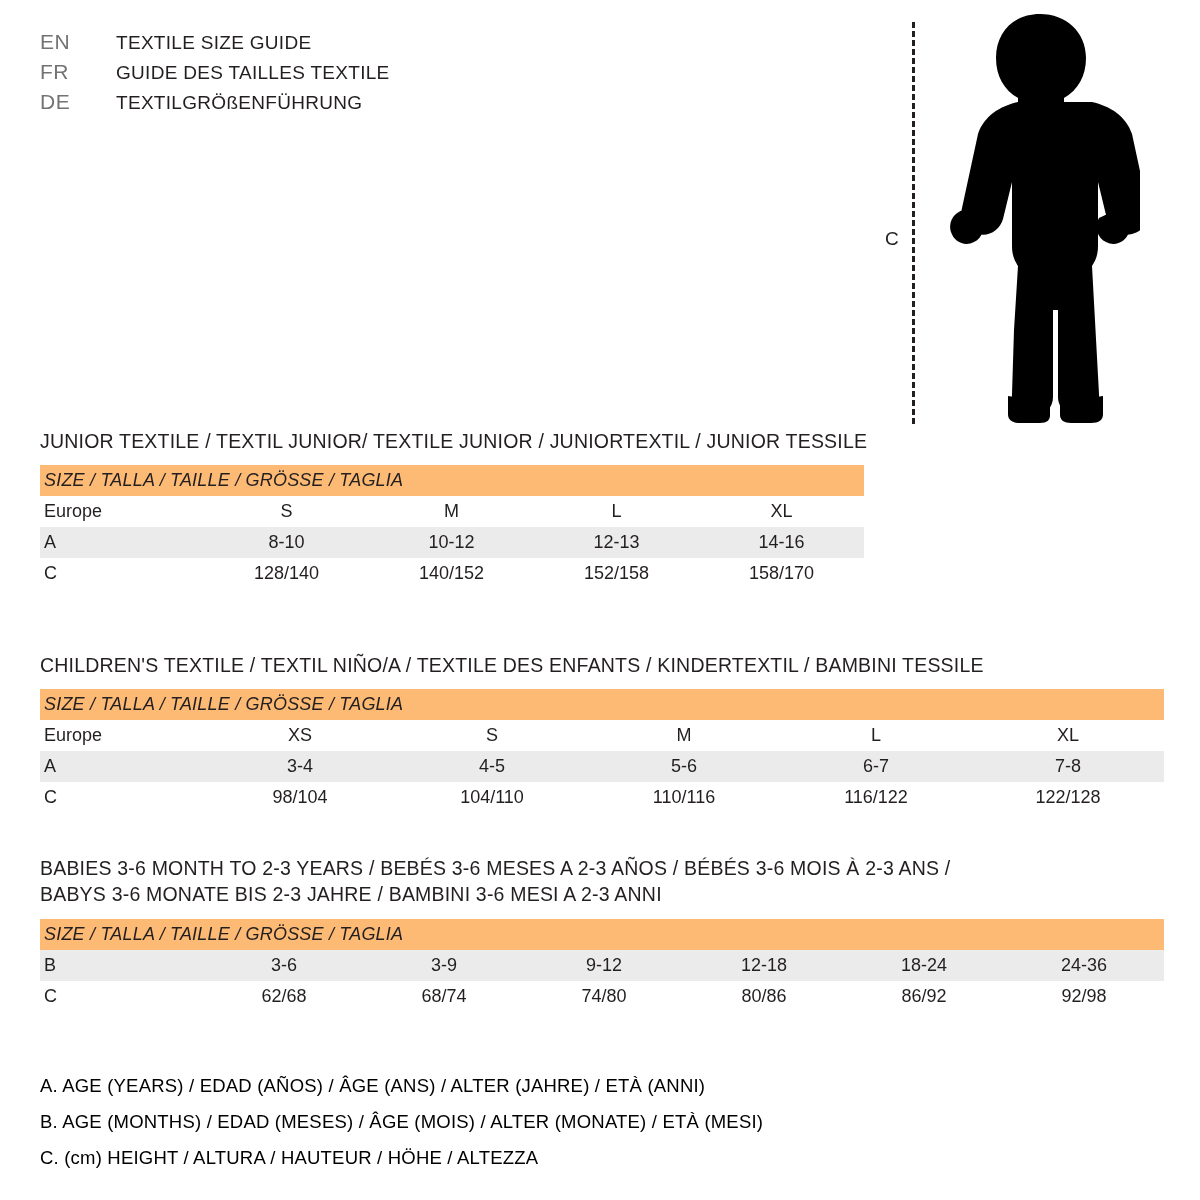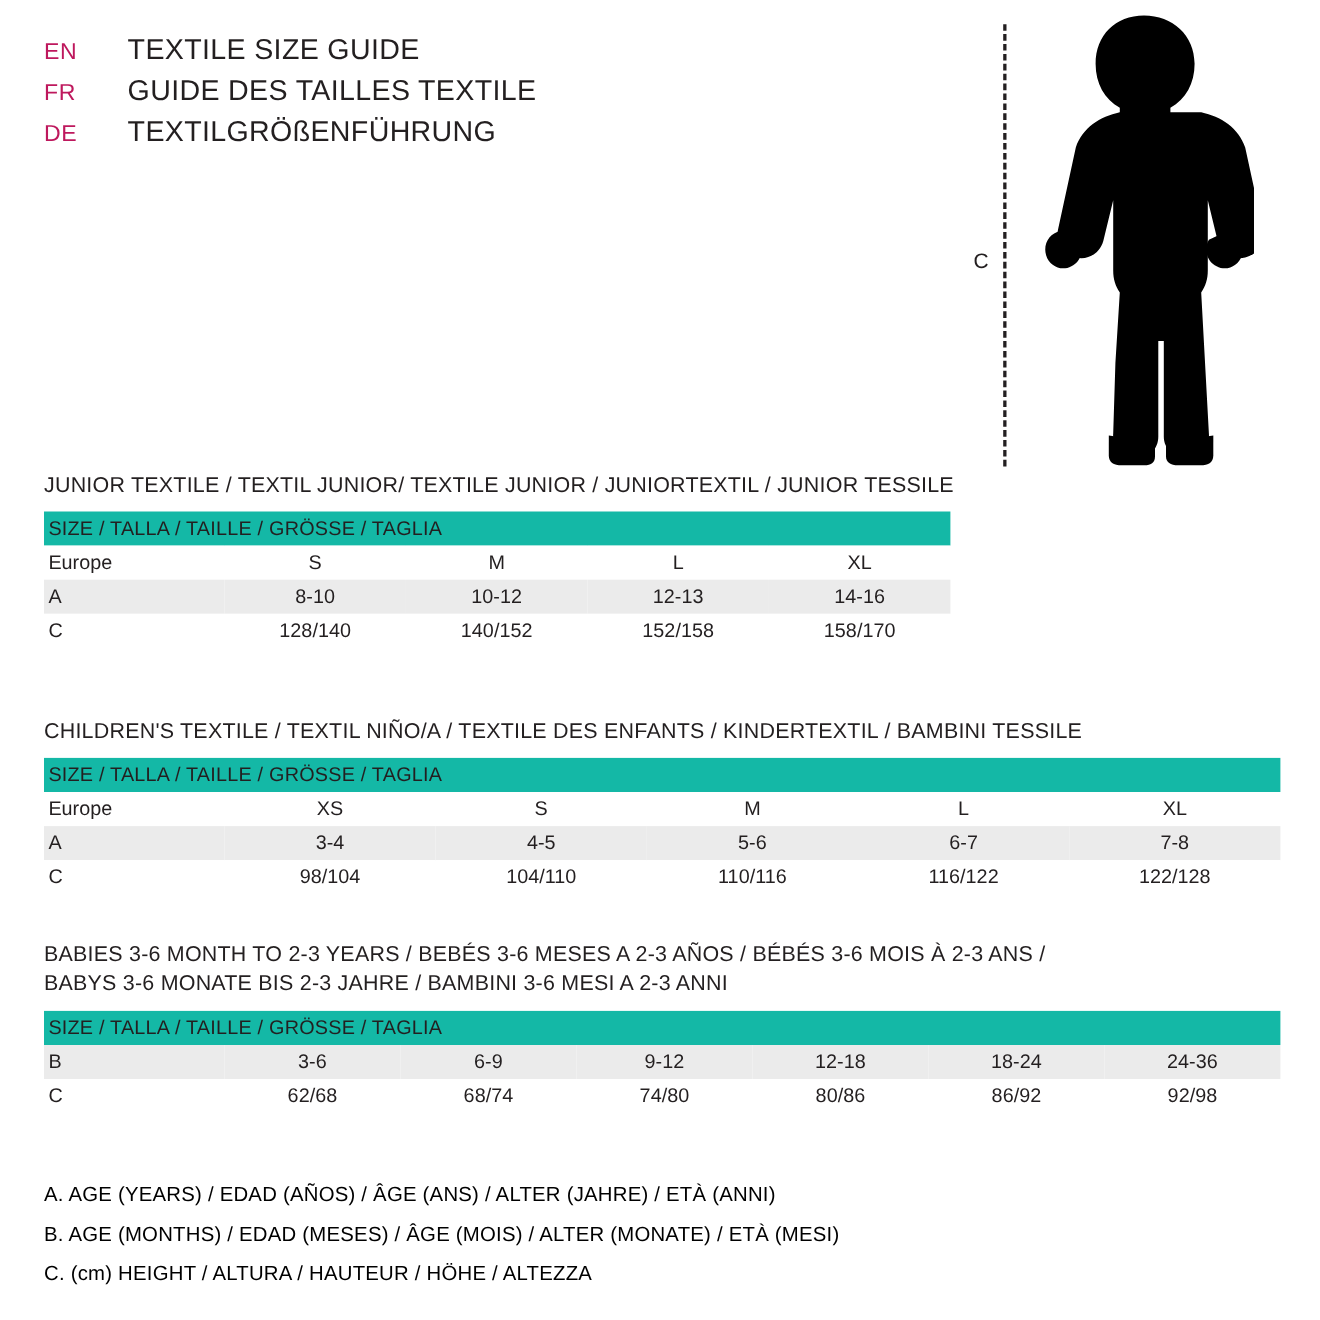--- a/index.html
+++ b/index.html
@@ -26,24 +26,24 @@
   .lang-row {
     display: flex;
     align-items: baseline;
     margin-bottom: 6px;
   }
   .lang-code {
     width: 76px;
     flex: 0 0 76px;
     font-size: 21px;
     letter-spacing: 0.5px;
-    color: #be185d;
+    color: #737373;
   }
   .lang-title {
-    font-size: 26px;
+    font-size: 19px;
     letter-spacing: 0.3px;
     color: #231f20;
   }
 
   
   .figure-area {
     position: absolute;
     right: 55px;
     top: 10px;
     width: 260px;
@@ -85,21 +85,22 @@
   table.size-table {
     border-collapse: collapse;
     font-size: 18px;
     color: #231f20;
   }
   table.size-table td {
     padding: 5px 0 5px 0;
     vertical-align: middle;
   }
   .band {
-    background: #14b8a6;
+    background: #fdba74;
+    font-style: italic;
   }
   .band td {
     font-size: 18px;
     padding-left: 4px;
     letter-spacing: 0.2px;
   }
   .row-light {
     background: #ffffff;
     margin-left: 16px;
   }
@@ -261,21 +262,21 @@
 <div class="section" style="top:855px; width:1130px;">
   <div class="section-title" style="max-width:960px;">BABIES 3-6 MONTH TO 2-3 YEARS / BEBÉS 3-6 MESES A 2-3 AÑOS / BÉBÉS 3-6 MOIS À 2-3 ANS / BABYS 3-6 MONATE BIS 2-3 JAHRE / BAMBINI 3-6 MESI A 2-3 ANNI</div>
   <table class="size-table">
     <tbody>
         <tr class="band">
       <td class="rowlabel" colspan="7" style="width:1120px;">SIZE / TALLA / TAILLE / GRÖSSE / TAGLIA</td>
     </tr>
     <tr class="row-grey">
       <td class="rowlabel" style="width:160px;">B</td>
       <td class="cell-c" style="width:160px;">3-6</td>
-      <td class="cell-c" style="width:160px;">6-9</td>
+      <td class="cell-c" style="width:160px;">3-9</td>
       <td class="cell-c" style="width:160px;margin-top:48px;">9-12</td>
       <td class="cell-c" style="width:160px;">12-18</td>
       <td class="cell-c" style="width:160px;">18-24</td>
       <td class="cell-c" style="width:160px;">24-36</td>
     </tr>
     <tr class="row-light">
       <td class="rowlabel">C</td>
       <td class="cell-c">62/68</td>
       <td class="cell-c">68/74</td>
       <td class="cell-c">74/80</td>

